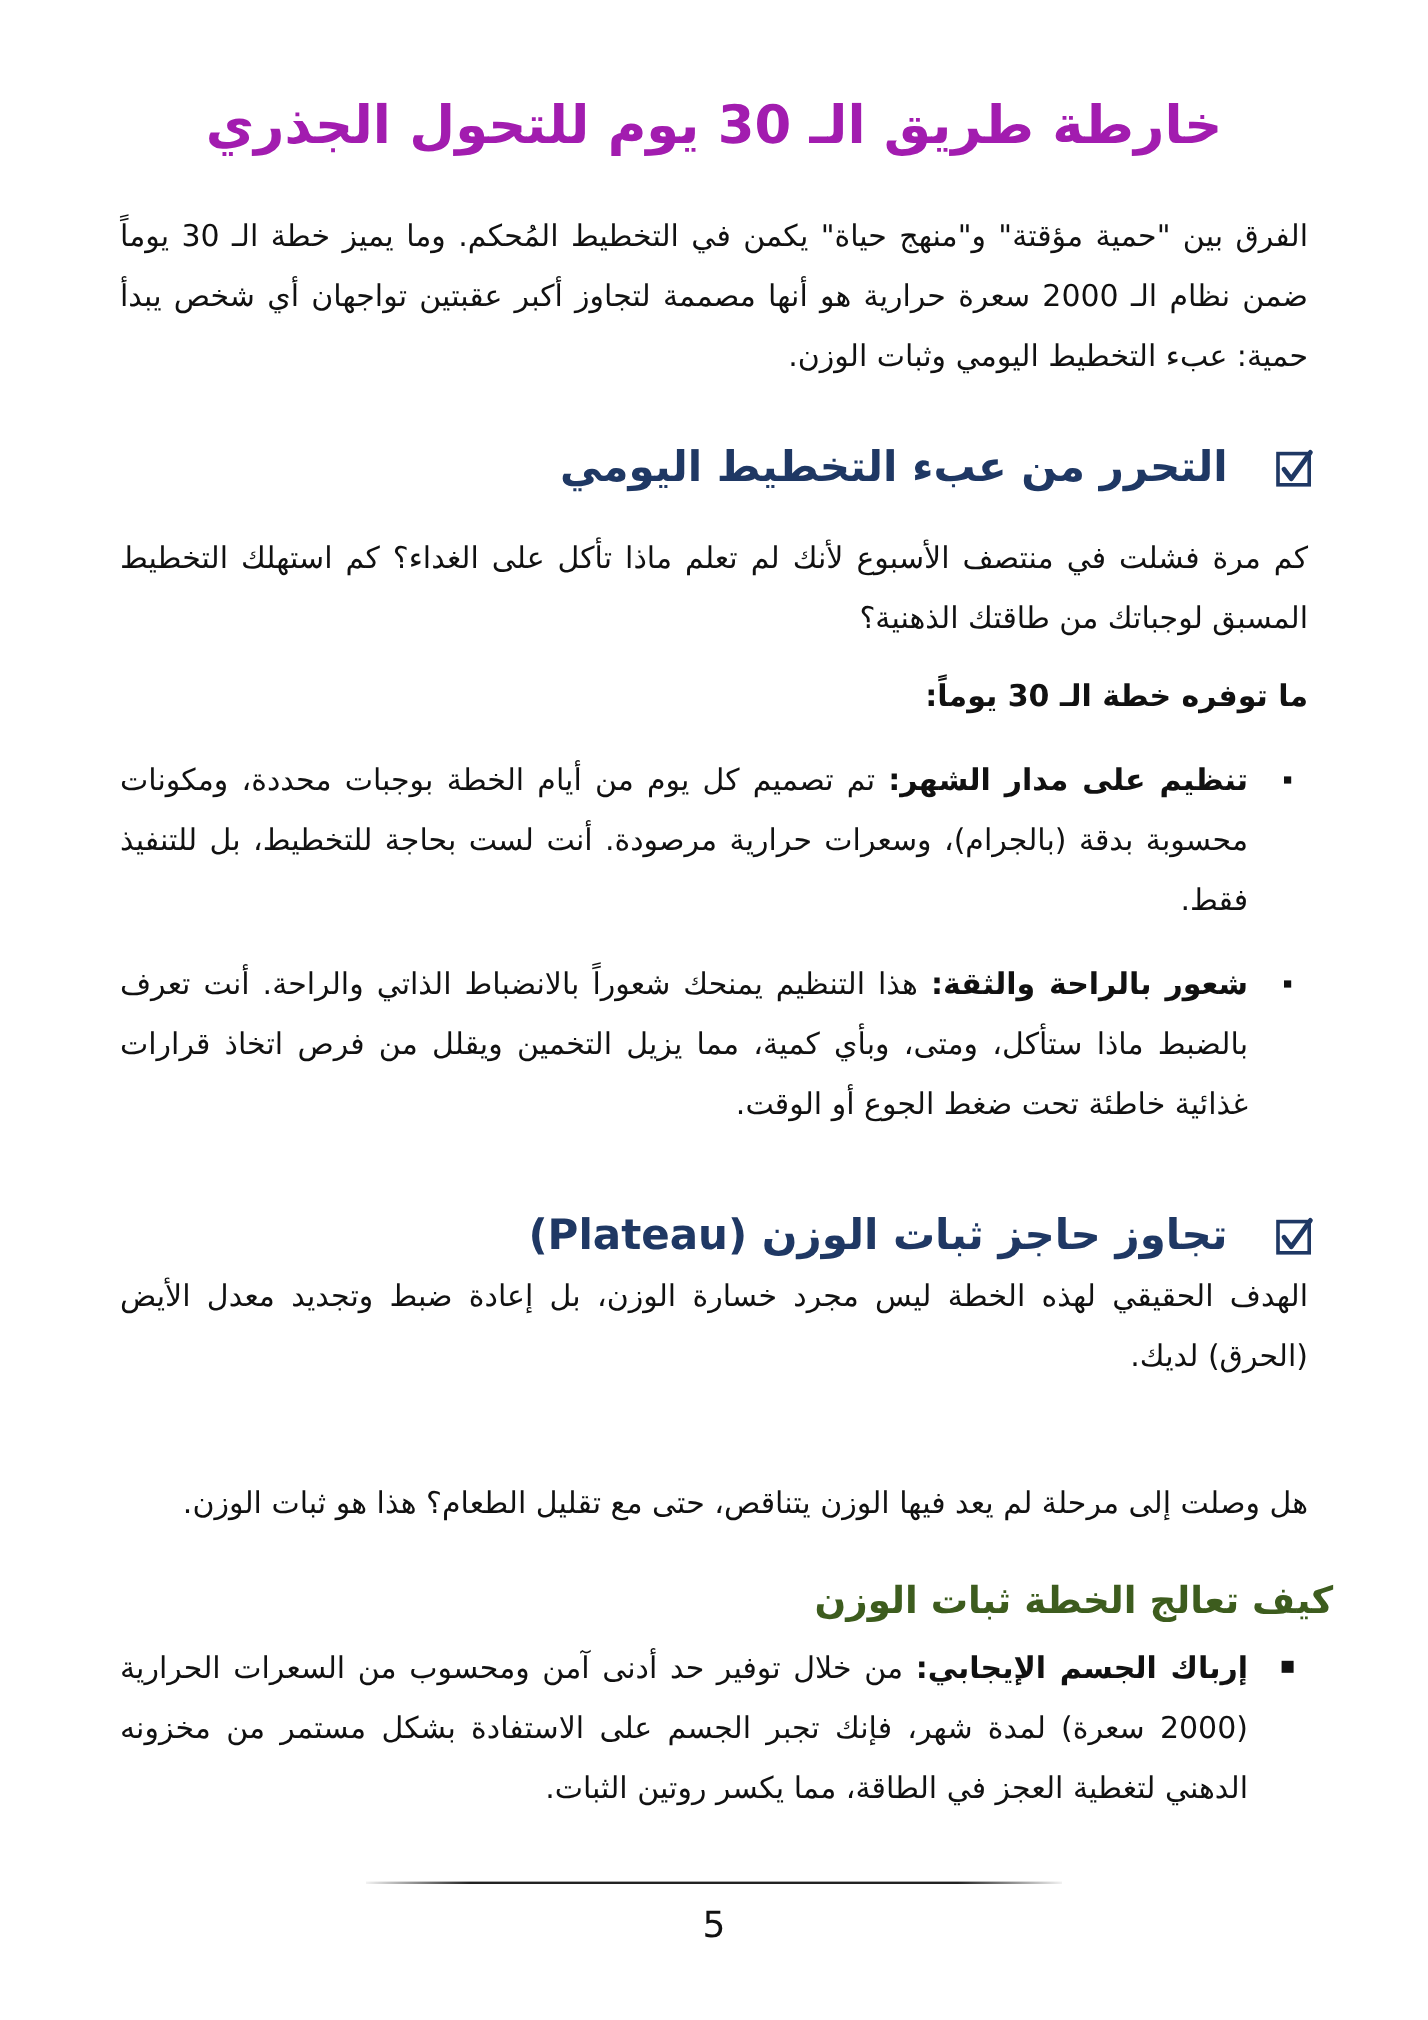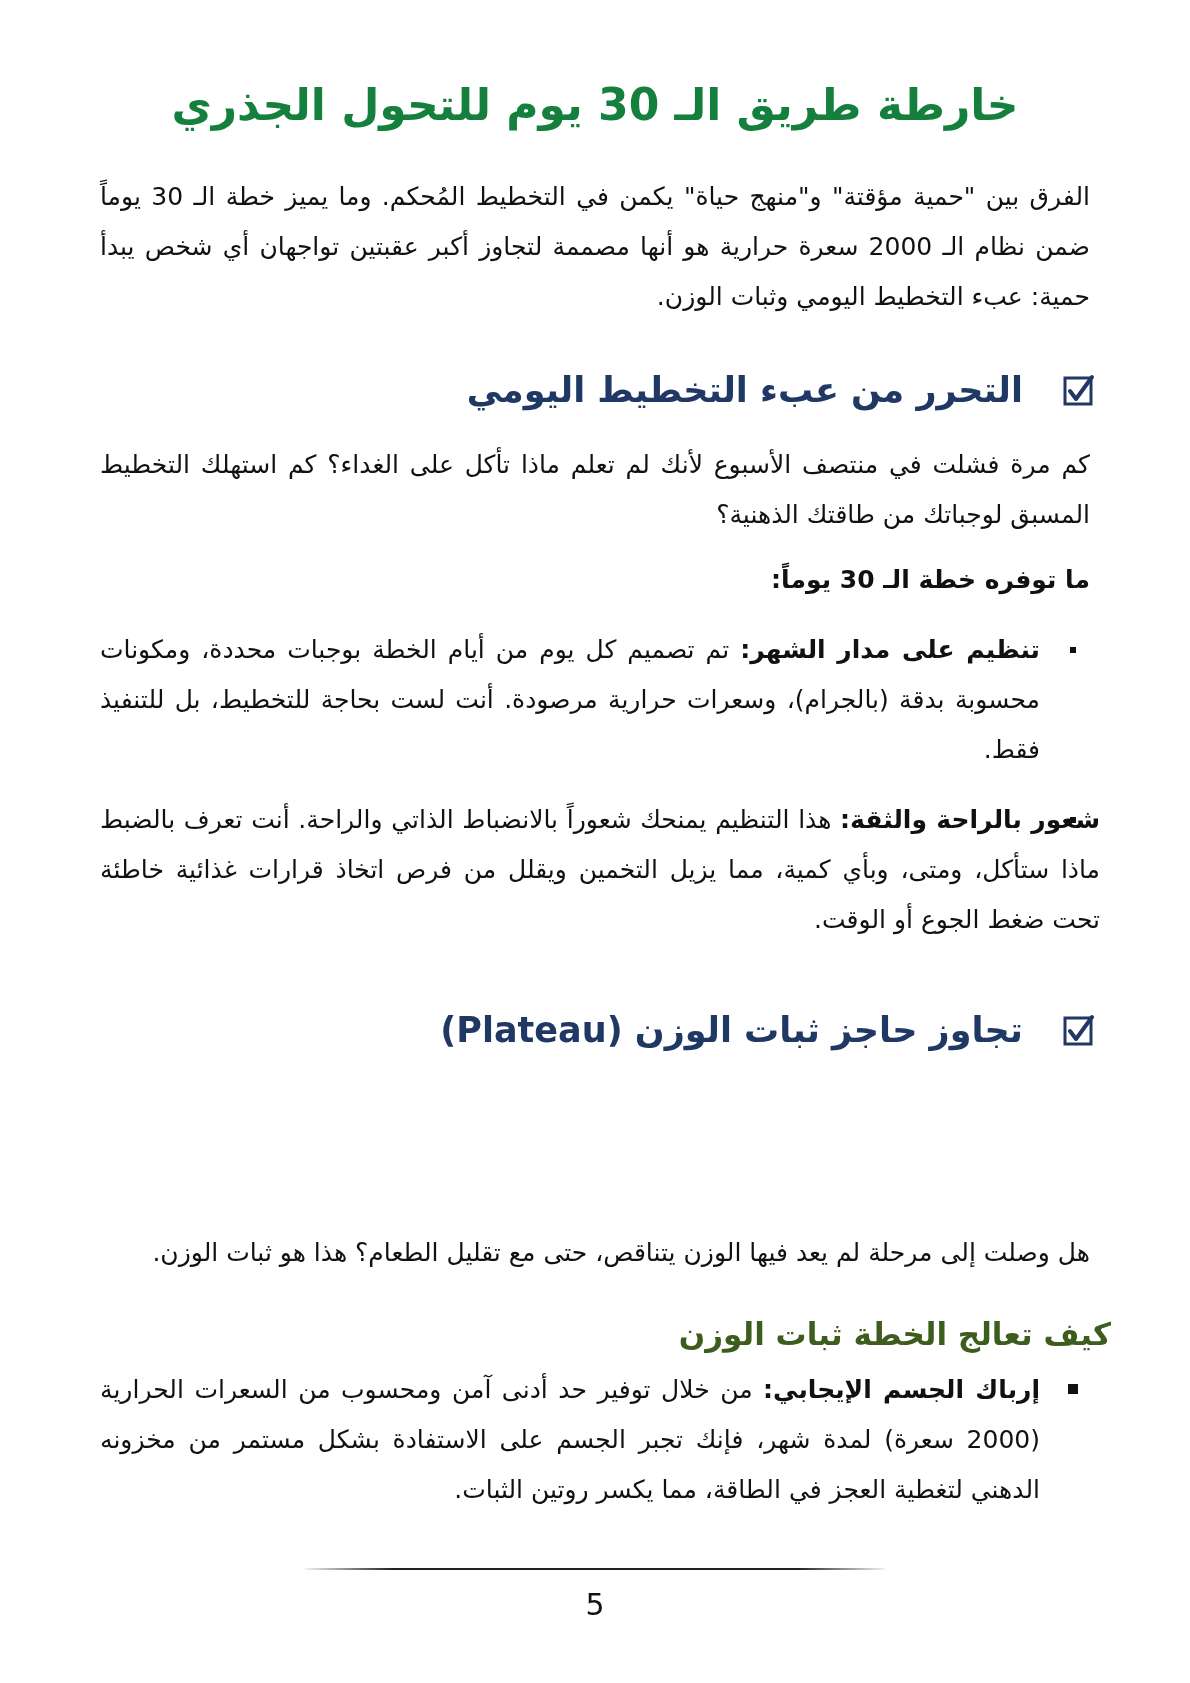--- a/index.html
+++ b/index.html
@@ -23,21 +23,21 @@
       height: 1683px;
     }
     .title {
       position: absolute;
       top: 70px;
       left: 0;
       width: 1190px;
       text-align: center;
       font-size: 44px;
       font-weight: bold;
-      color: #15803d;
+      color: #a21caf;
       line-height: 70px;
       margin: 0;
     }
     .para {
       position: absolute;
       left: 100px;
       width: 990px;
       font-size: 25px;
       line-height: 50px;
       text-align: justify;
@@ -151,35 +151,36 @@
 
   <p class="para" style="top:555px; font-weight:bold;">ما توفره خطة الـ 30 يوماً:</p>
 
   <div class="bullet-item" style="top:625px;justify-content:flex-end;">
     <div class="bullet-marker">
         <span class="dot"></span>
       </div>
     <div class="bullet-text"><b>تنظيم على مدار الشهر:</b><span> تم تصميم كل يوم من أيام الخطة بوجبات محددة، ومكونات محسوبة بدقة (بالجرام)، وسعرات حرارية مرصودة. أنت لست بحاجة للتخطيط، بل للتنفيذ فقط.</span></div>
   </div>
 
-  <div class="bullet-item" style="top:795px;flex-direction:column;">
+  <div class="bullet-item" style="top:795px;">
     <div class="bullet-marker">
         <span class="dot"></span>
       </div>
     <div class="bullet-text"><b>شعور بالراحة والثقة:</b><span> هذا التنظيم يمنحك شعوراً بالانضباط الذاتي والراحة. أنت تعرف بالضبط ماذا ستأكل، ومتى، وبأي كمية، مما يزيل التخمين ويقلل من فرص اتخاذ قرارات غذائية خاطئة تحت ضغط الجوع أو الوقت.</span></div>
   </div>
 
   <h2 class="section-heading" style="top:1000px;">
     <svg class="checkbox-icon" viewBox="0 0 32 32">
       <rect x="2" y="4" width="26" height="26" fill="none" stroke="#1f3864" stroke-width="3"></rect>
       <path d="M7 17 L13 25 L29 3" fill="none" stroke="#1f3864" stroke-width="4" stroke-linecap="round" stroke-linejoin="round"></path>
     </svg>
     <span>تجاوز حاجز ثبات الوزن (Plateau)</span>
   </h2>
 
+  <p class="para" style="top:1055px;"><span>الهدف الحقيقي لهذه الخطة ليس مجرد خسارة الوزن، بل </span><b>إعادة ضبط وتجديد معدل الأيض (الحرق)</b><span> لديك.</span></p>
 
   <p class="para" style="top:1228px;">هل وصلت إلى مرحلة لم يعد فيها الوزن يتناقص، حتى مع تقليل الطعام؟ هذا هو ثبات الوزن.</p>
 
   <h3 class="sub-heading" style="top:1290px;">كيف تعالج الخطة ثبات الوزن</h3>
 
   <div class="bullet-item" style="top:1365px;">
     <div class="bullet-marker">
         <span class="square"></span>
       </div>
     <div class="bullet-text"><b>إرباك الجسم الإيجابي:</b><span> من خلال توفير حد أدنى آمن ومحسوب من السعرات الحرارية (2000 سعرة) لمدة شهر، فإنك تجبر الجسم على الاستفادة بشكل مستمر من مخزونه الدهني لتغطية العجز في الطاقة، مما يكسر روتين الثبات.</span></div>

